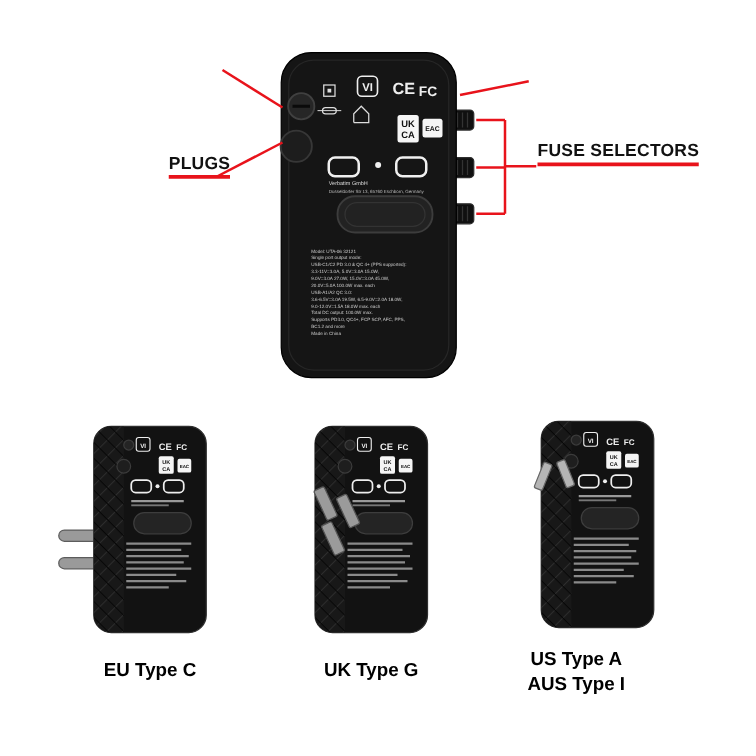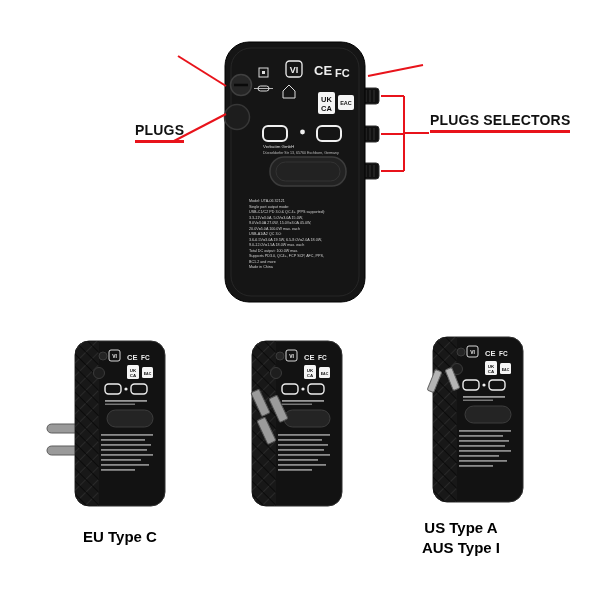--- a/index.html
+++ b/index.html
@@ -118,21 +118,21 @@
       <text x="26" y="200.5">3.6-6.5V=3.0A 19.5W, 6.5-9.0V=2.0A 18.0W,</text>
       <text x="26" y="206">9.0-12.0V=1.5A 18.0W max. each</text>
       <text x="26" y="211.5">Total DC output: 100.0W max.</text>
       <text x="26" y="217">Supports PD3.0, QC4+, FCP SCP, AFC, PPS,</text>
       <text x="26" y="222.5">BC1.2 and more</text>
       <text x="26" y="228">Made in China</text>
     </g>
   </svg>
 
   <div class="callout" id="fuse-label">PLUGS</div>
-  <div class="callout" id="plug-selectors-label">PLUGS SELECTORS</div>
+  <div class="callout" id="plug-selectors-label">FUSE SELECTORS</div>
 
   <svg class="abs" id="callout-lines" width="605" height="605" viewBox="0 0 605 605">
     <g style="stroke:var(--accent)" stroke-width="2" fill="none">
       <line x1="178" y1="56" x2="226" y2="86"></line>
       <line x1="174" y1="141" x2="226" y2="114"></line>
       <line x1="423" y1="65" x2="368" y2="76"></line>
       <polyline points="429,133 404,133"></polyline>
       <line x1="404" y1="96" x2="404" y2="171"></line>
       <line x1="404" y1="96" x2="381" y2="96"></line>
       <line x1="404" y1="134" x2="381" y2="134"></line>
@@ -252,18 +252,22 @@
     <g fill="#b5b5b5" stroke="#666">
       <rect x="38" y="48" width="7" height="22" rx="1.5" transform="rotate(22 41.5 59)"></rect>
       <rect x="56" y="46" width="7" height="22" rx="1.5" transform="rotate(-22 59.5 57)"></rect>
     </g>
   </svg>
 
   <div class="variant-label" id="label-eu">
     <span>EU Type C</span>
     <span></span>
   </div>
+  <div class="variant-label" id="label-uk">
+    <span>UK Type G</span>
+    <span></span>
+  </div>
   <div class="variant-label" id="label-us">
     <span>US Type A</span>
     <span>AUS Type I</span>
   </div>
 
 </div>
 
 </body></html>

